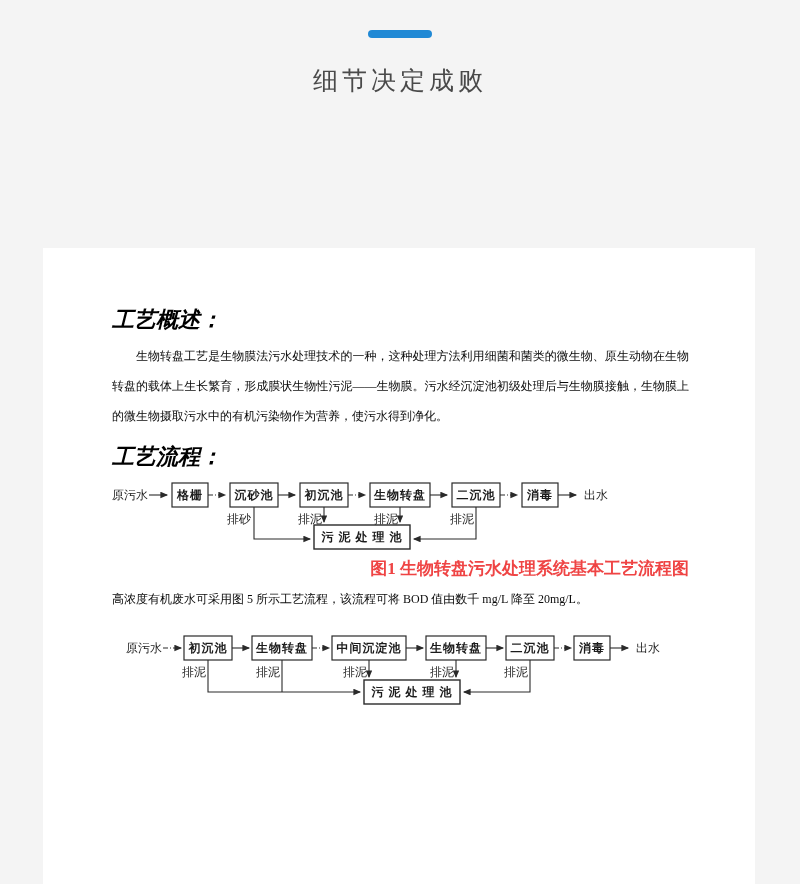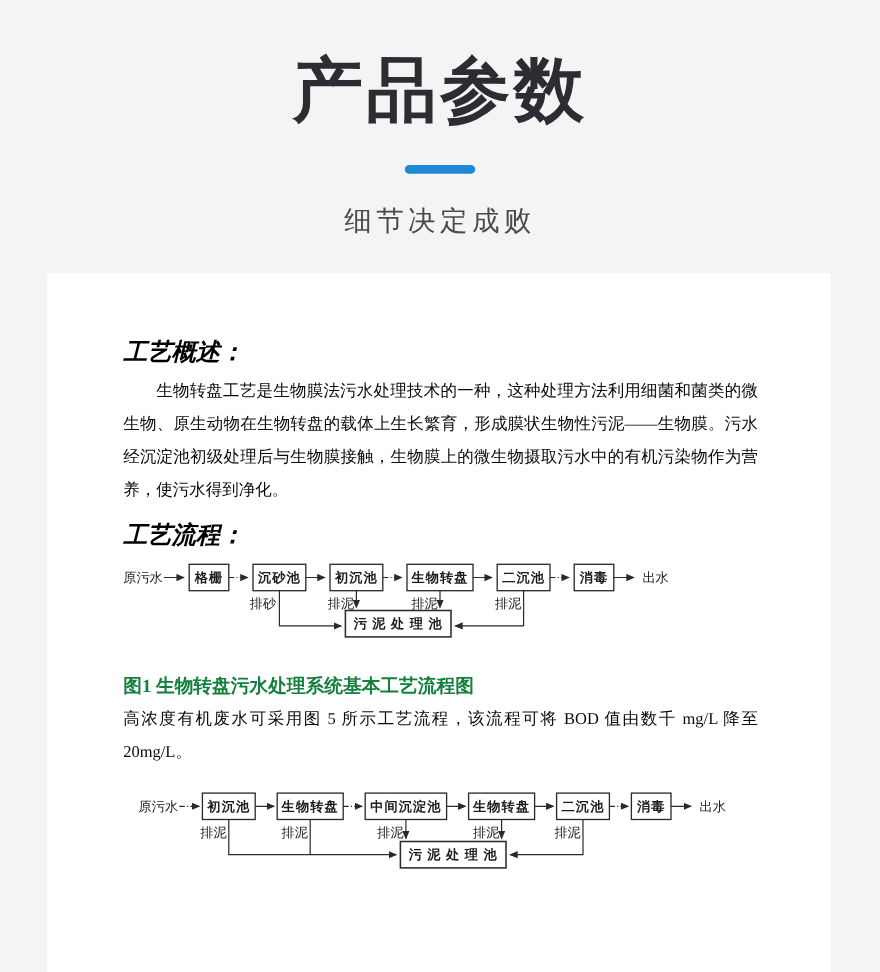--- a/index.html
+++ b/index.html
@@ -45,31 +45,31 @@
   .section-heading {
     font-size:22px;
     font-weight:bold;
     color:#000;
     margin:0 0 9px 0;
     line-height:24px;
     font-style:italic;
   }
   .section-heading.second { margin-top:14px; }
   .para {
-    font-size:15px;
+    font-size:12px;
     line-height:30px;
     text-align:justify;
     color:#0a0a0a;
   }
   .para.indent { text-indent:2em; }
   .fig-caption {
-    text-align:left;
+    text-align:right;
     font-size:17px;
-    margin-top:25px;
-    color:#15803d;
+    margin-top:0;
+    color:#ef4444;
   }
   .fig-caption.bold { font-weight:bold; }
   .para.single { margin-top:4px; }
   .fig-wrap { margin-top:10px; }
   .fig-wrap.fig2 { margin-top:18px; margin-left:14px; }
   svg.fig { display:block; }
   svg.fig text {
     font-family:"Liberation Serif","DejaVu Serif",serif;
     font-size:12px;
     fill:#1c1c1c;
@@ -77,21 +77,20 @@
   svg.fig text.node-label { font-weight:bold; letter-spacing:1px; }
   svg.fig rect.node-box { fill:#ffffff; stroke:#2a2a2a; stroke-width:1.2; }
   svg.fig rect.sludge-box { fill:#ffffff; stroke:#2a2a2a; stroke-width:1.4; }
   svg.fig .wire { stroke:#2a2a2a; stroke-width:1.1; fill:none; }
   svg.fig .wire.dashdot { stroke-dasharray:5 2 1 2; }
 </style>
 </head>
 <body>
 
 <div class="header">
-  <div class="page-title">产品参数</div>
   <div class="accent-bar"></div>
   <div class="subtitle">细节决定成败</div>
 </div>
 
 <div class="card">
 
   <div class="section-heading">工艺概述：</div>
   <p class="para indent">生物转盘工艺是生物膜法污水处理技术的一种，这种处理方法利用细菌和菌类的微生物、原生动物在生物转盘的载体上生长繁育，形成膜状生物性污泥——生物膜。污水经沉淀池初级处理后与生物膜接触，生物膜上的微生物摄取污水中的有机污染物作为营养，使污水得到净化。</p>
 
   <div class="section-heading second">工艺流程：</div>

